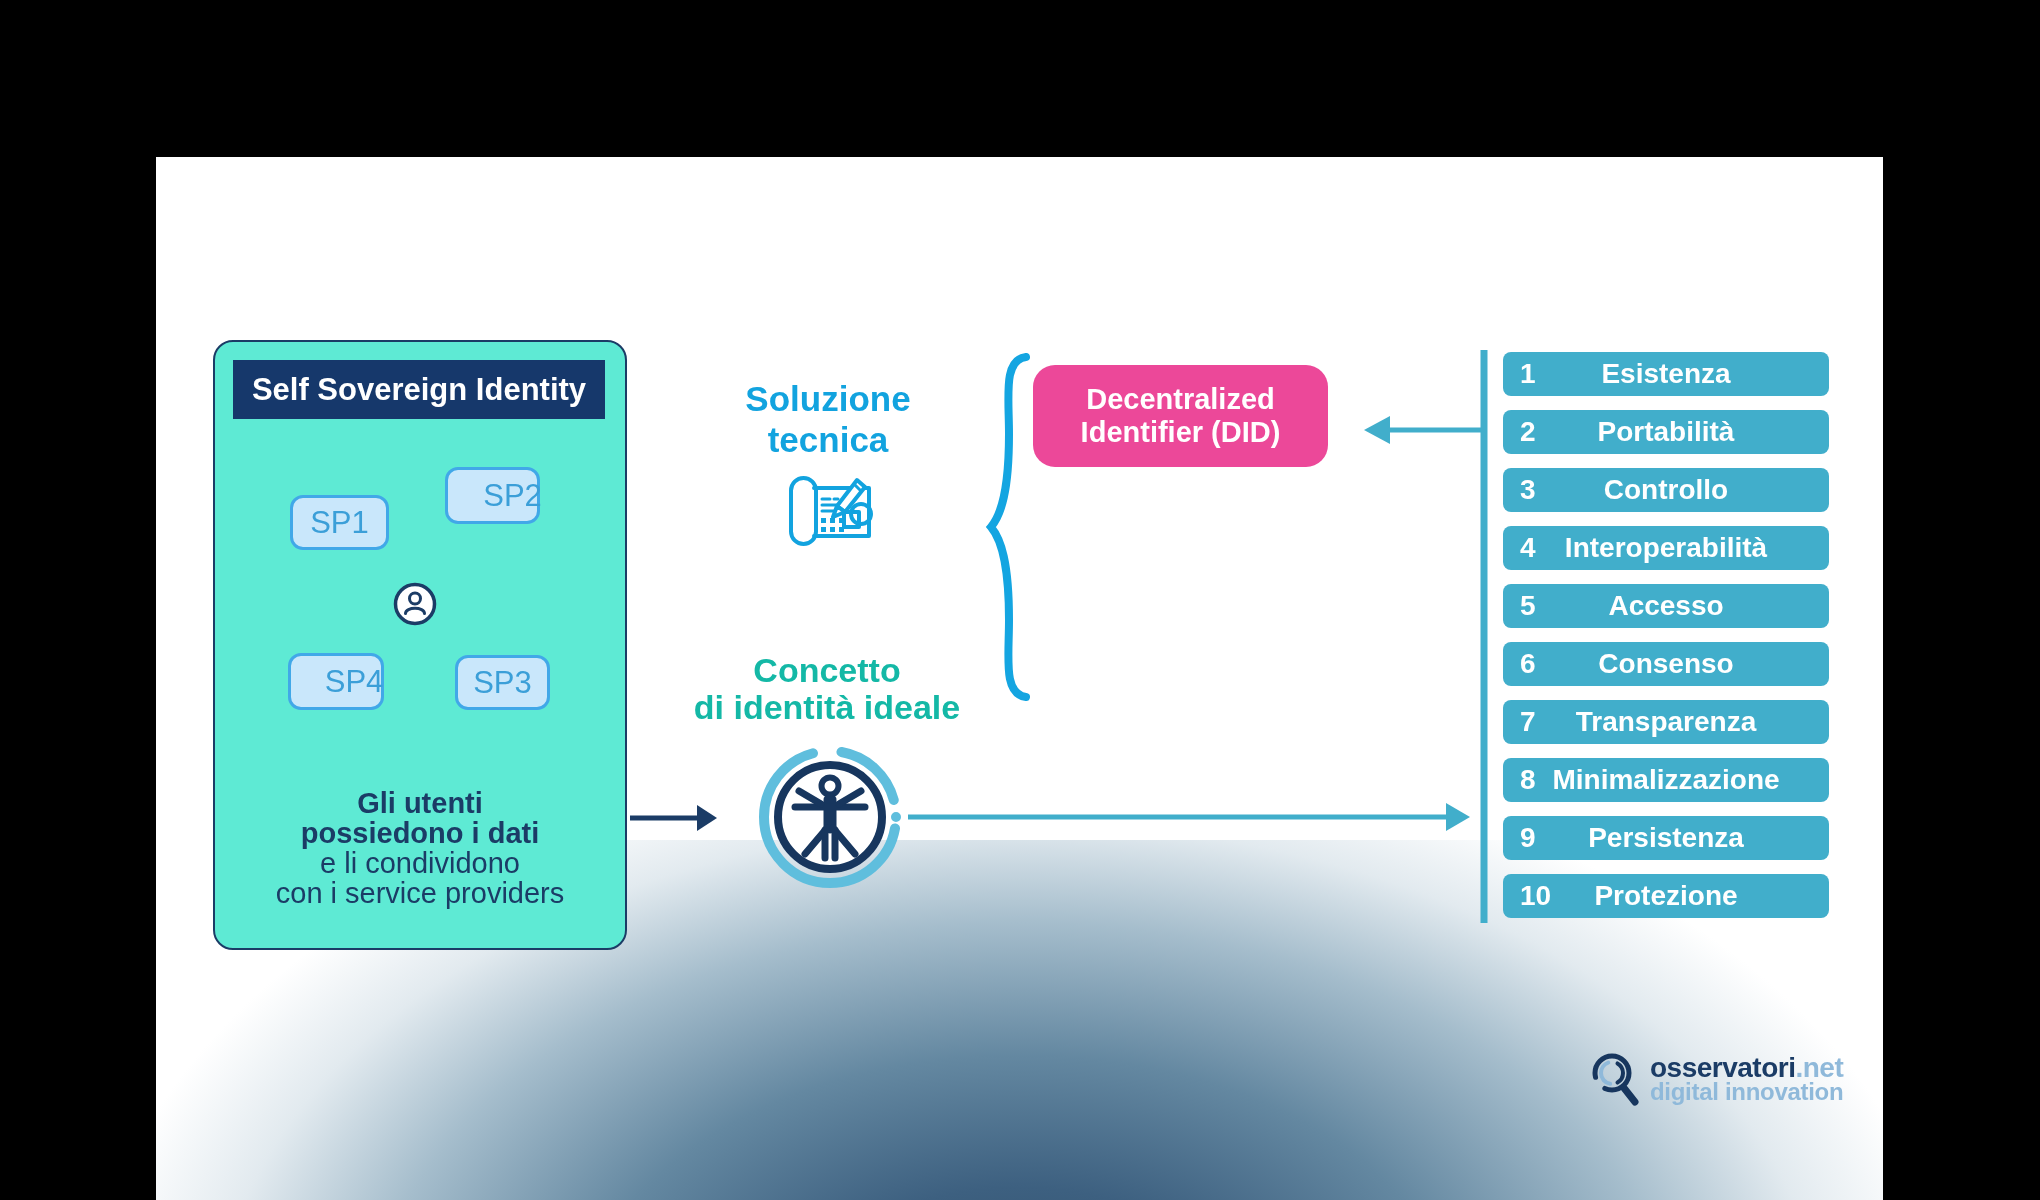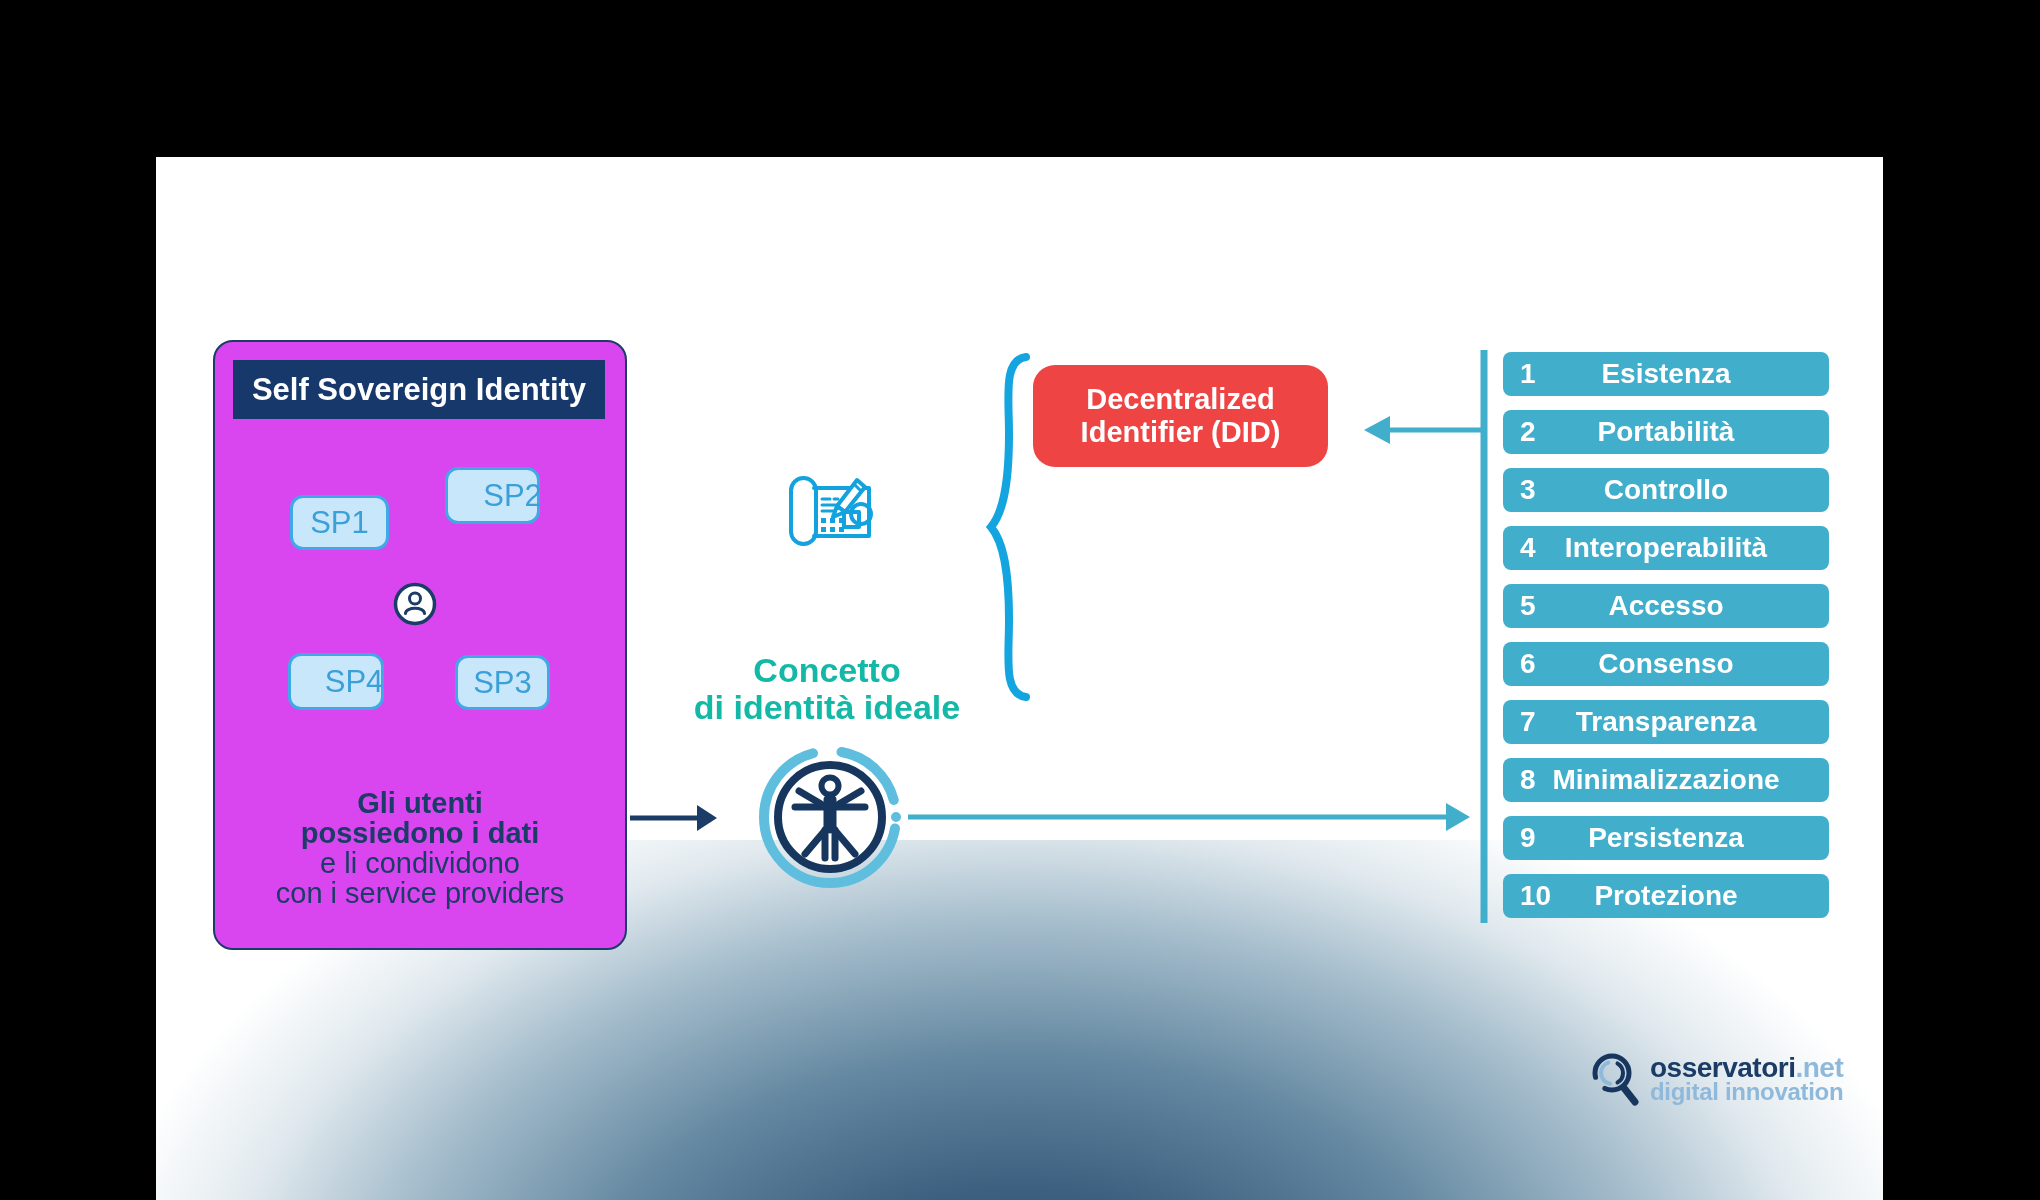--- a/index.html
+++ b/index.html
@@ -7,21 +7,21 @@
          font-family:"Liberation Sans",sans-serif;}
   .slide{position:absolute;left:156px;top:157px;width:1727px;height:1043px;background:#ffffff;}
   .glow{position:absolute;left:0;right:0;bottom:0;height:360px;pointer-events:none;
         background:radial-gradient(75% 230% at 50% 138%,
           #2b4a63 0%,#3d6080 18%,#6488a1 34%,#a5bdcc 50%,#e2eaef 62%,rgba(255,255,255,0) 72%);}
 
   
   svg.overlay{position:absolute;left:0;top:0;width:2040px;height:1200px;pointer-events:none;}
 
   
-  .panel{position:absolute;left:213px;top:340px;width:414px;height:610px;background:#d946ef;
+  .panel{position:absolute;left:213px;top:340px;width:414px;height:610px;background:#5eead4;
          border:2.5px solid #1b3c66;border-radius:20px;box-sizing:border-box;}
   .panel-title{position:absolute;left:18px;top:18px;width:372px;height:59px;background:#16386b;
          color:#fff;font-weight:700;font-size:31px;display:flex;align-items:center;justify-content:center;}
   .sp{position:absolute;background:#c9e7fb;border:3px solid #41a8e8;border-radius:13px;
       box-sizing:border-box;color:#3b9fd8;font-size:31px;font-weight:500;
       display:flex;align-items:center;justify-content:center;}
   .sp1{left:75px;top:153px;width:99px;height:55px;}
   .sp2{left:230px;top:125px;width:95px;height:57px;padding-left:40px;}
   .sp3{left:240px;top:313px;width:95px;height:55px;}
   .sp4{left:73px;top:311px;width:96px;height:57px;padding-left:36px;}
@@ -32,21 +32,21 @@
 
   
   .sol-label{position:absolute;left:738px;top:378px;width:180px;text-align:center;
       color:#12a3df;font-weight:700;font-size:35px;line-height:41px;}
   .concept-label{position:absolute;left:647px;top:652px;width:360px;text-align:center;
       color:#14b8a6;font-weight:700;font-size:34px;line-height:37px;}
   .blueprint{position:absolute;left:781px;top:466px;width:98px;height:88px;}
   .vitruvian{position:absolute;left:756px;top:743px;width:148px;height:148px;}
 
   
-  .didbox{position:absolute;left:1033px;width:295px;background:#ef4444;border-radius:22px;
+  .didbox{position:absolute;left:1033px;width:295px;background:#ec4899;border-radius:22px;
       color:#fff;font-weight:700;font-size:29px;line-height:33px;text-align:center;
       display:flex;align-items:center;justify-content:center;box-sizing:border-box;padding:0 18px;}
   .did1{top:365px;height:102px;}
   .did2{top:473px;height:105px;}
   .did3{top:585px;height:105px;}
 
   
   .principles{position:absolute;left:1503px;top:352px;width:326px;}
   .prow{position:relative;width:326px;height:44px;margin-bottom:14px;background:#41aecb;
       border-radius:8px;color:#fff;font-weight:700;font-size:28px;
@@ -113,20 +113,24 @@
       </svg>
     </div>
     <div class="panel-caption">
       <div class="b">Gli utenti</div>
       <div class="b">possiedono i dati</div>
       <div>e li condividono</div>
       <div>con i service providers</div>
     </div>
   </section>
 
+  <div class="sol-label">
+    <div>Soluzione</div>
+    <div>tecnica</div>
+  </div>
 
   <div class="blueprint">
     <svg viewBox="0 0 98 88" width="98" height="88" fill="none" stroke="#12a3df" stroke-width="4" stroke-linejoin="round" stroke-linecap="round">
 
       <rect x="10" y="12" width="25" height="66" rx="12.5"></rect>
 
       <path d="M33,22 H88 V70 H33"></path>
 
       <g stroke-width="3">
         <line x1="41" y1="33" x2="49" y2="33"></line>

